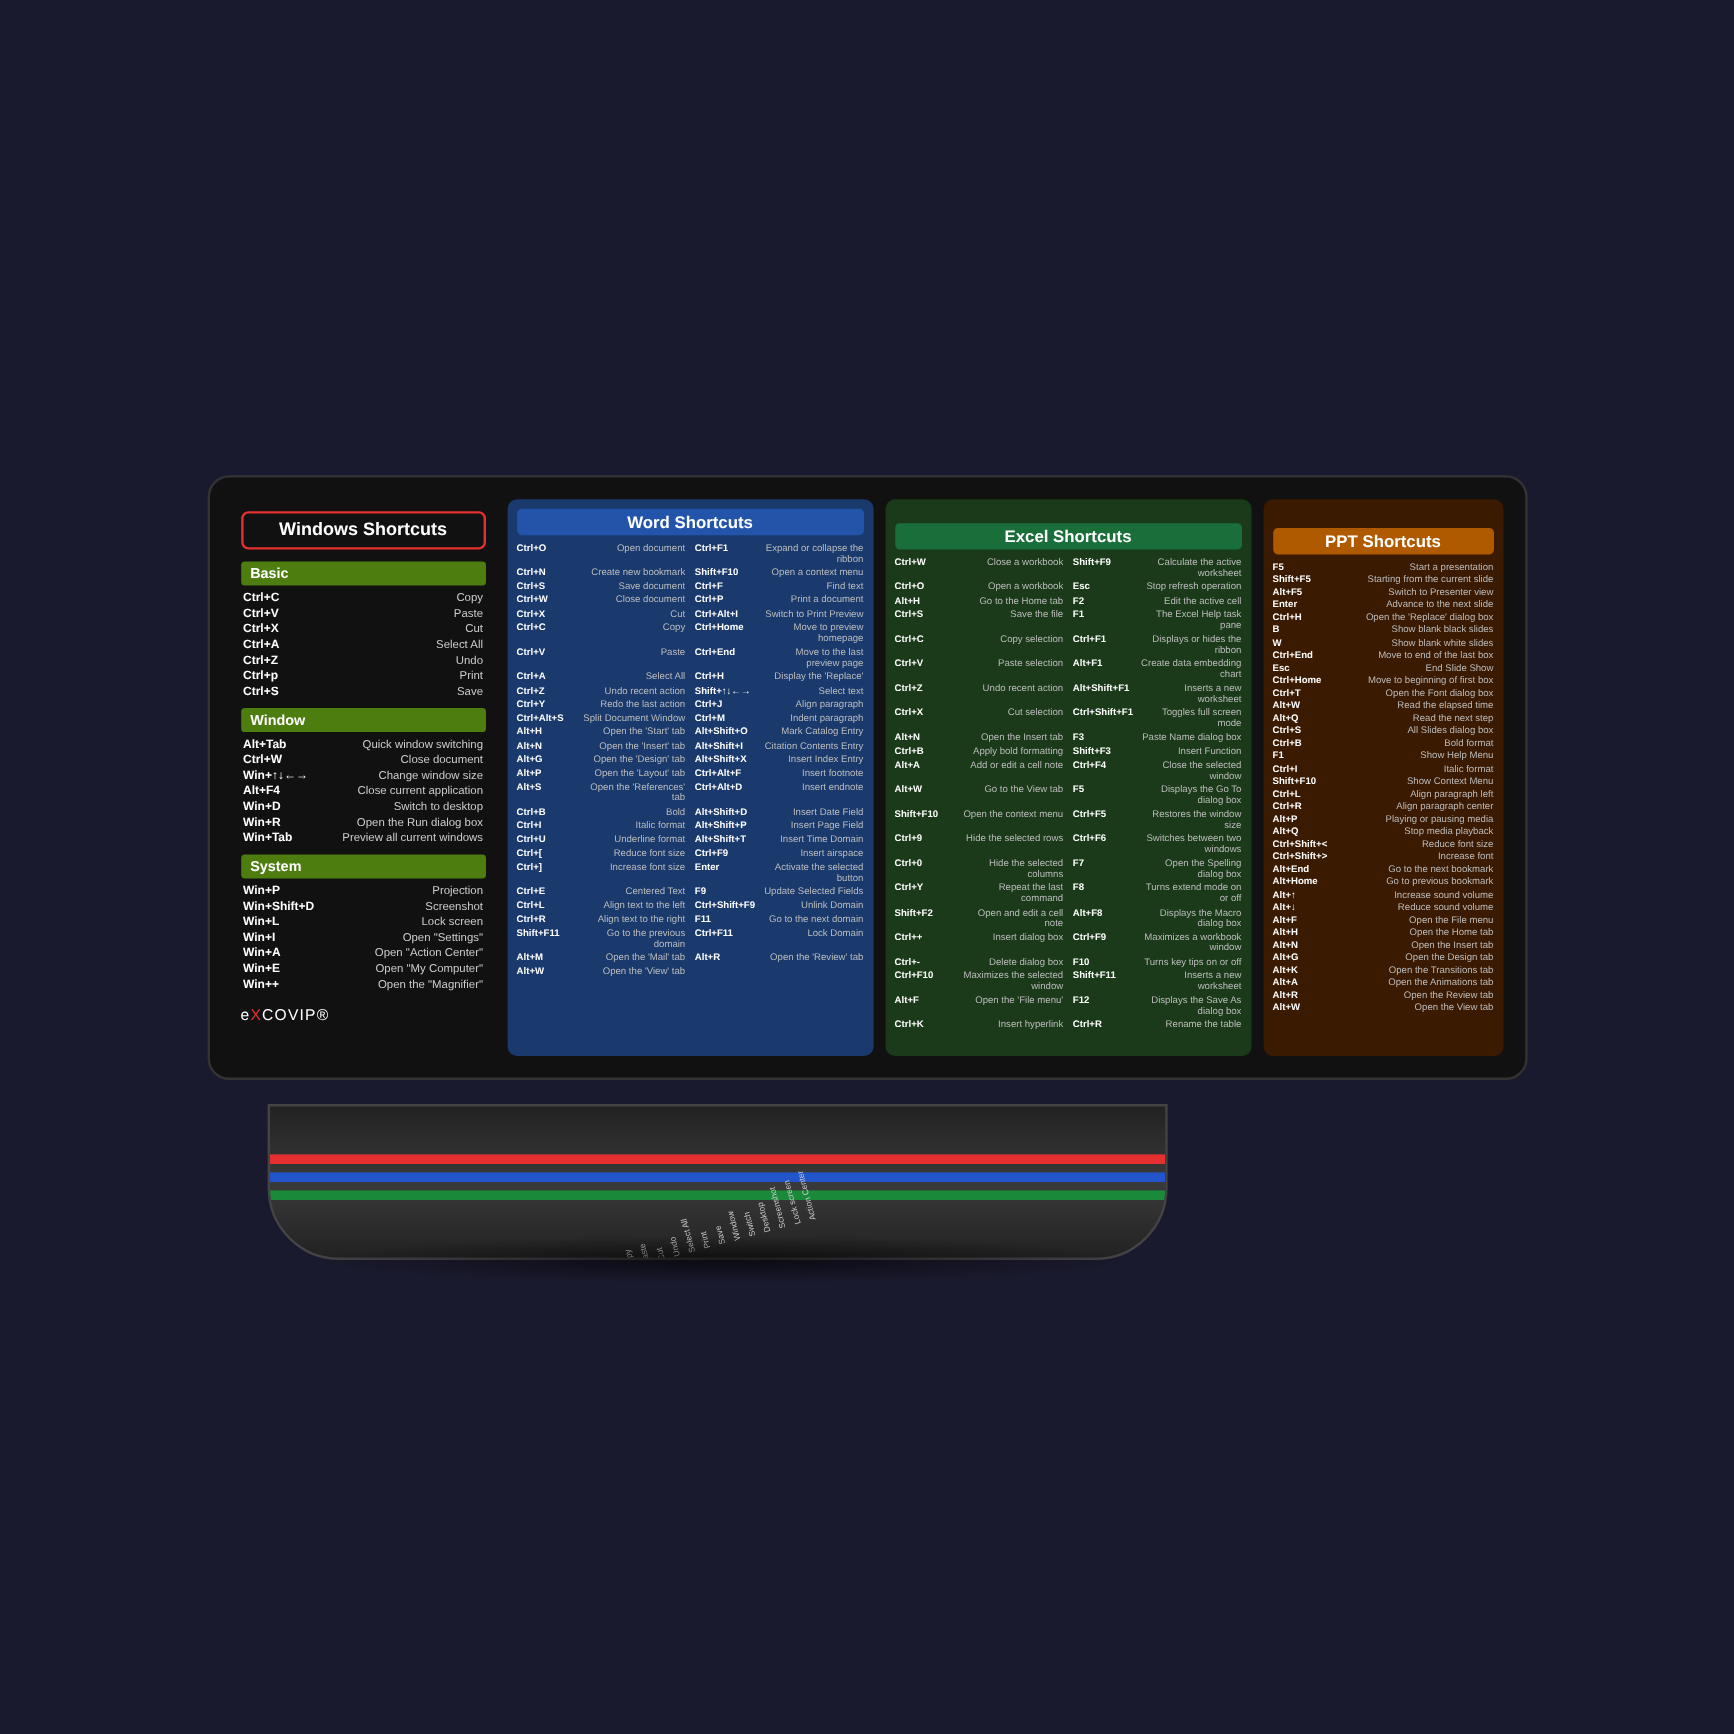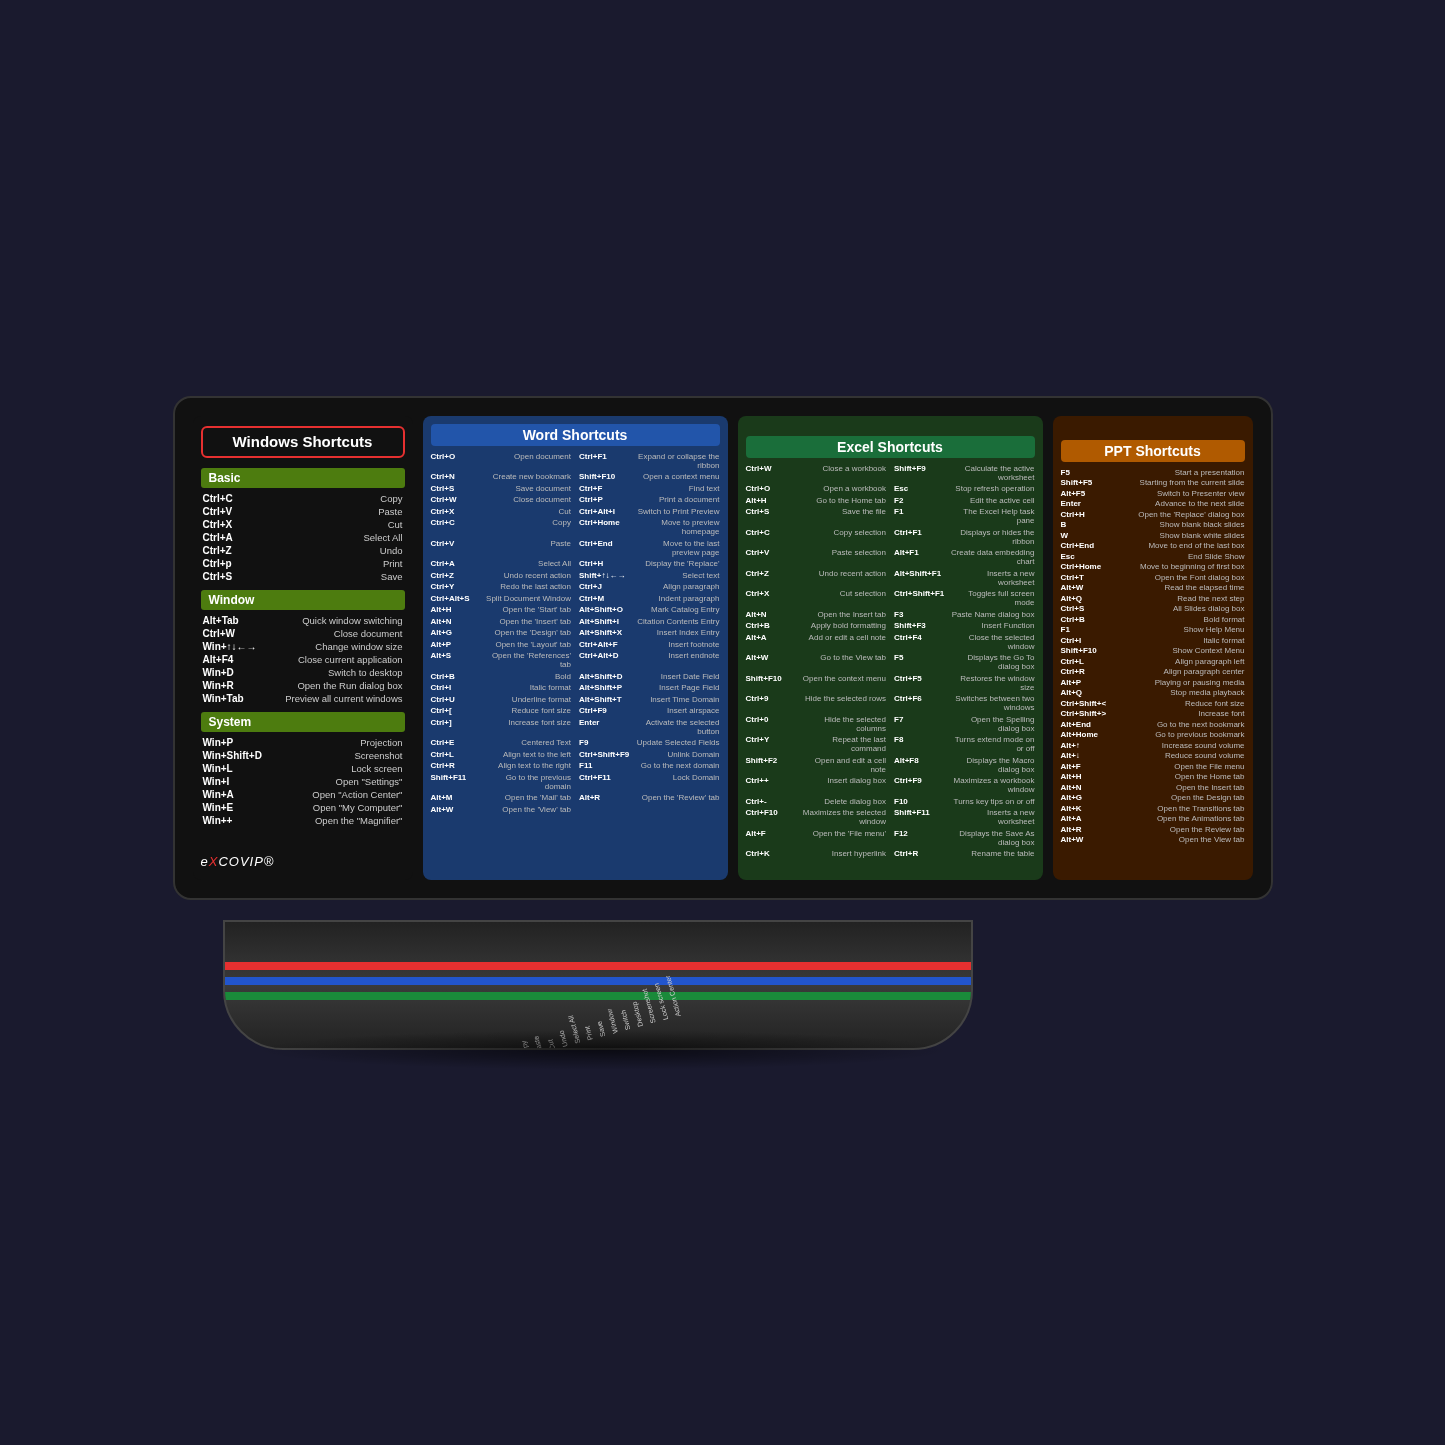--- a/index.html
+++ b/index.html
@@ -70,22 +70,21 @@
     }
     .shortcut-desc {
       color: #ccc;
       text-align: right;
       font-size: 9.5px;
     }
     .section-gap { margin-top: 8px; }
     .brand-text {
       color: white;
       font-size: 13px;
-      margin-top: 28px;
-      font-style: italic;
+      margin-top: 12px;
       letter-spacing: 1px;
     }
     .brand-text .ex { color: white; }
     .brand-text .co { color: #e63030; }
     
     .word-panel {
       background: #1a3a6e;
       border-radius: 8px;
       padding: 8px 8px;
       flex: 1;

